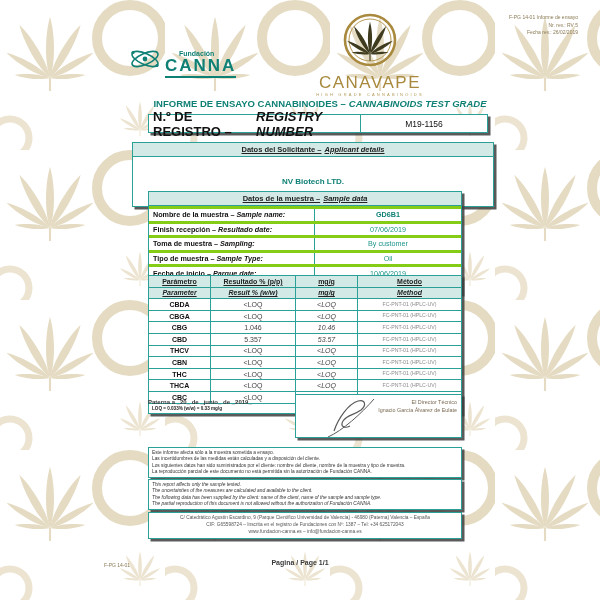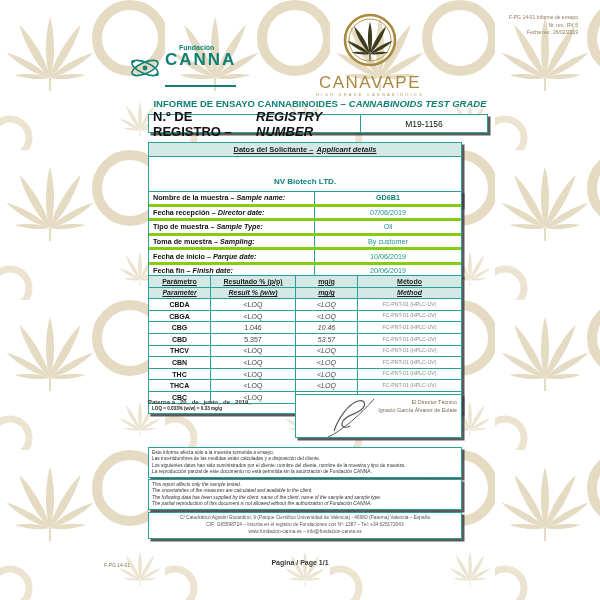--- a/index.html
+++ b/index.html
@@ -13,21 +13,21 @@
   .content{position:absolute;inset:0;z-index:1;}
 
   
   .docref{position:absolute;top:14px;right:22px;text-align:right;
     font-size:5px;line-height:1.5;color:#8a7a55;}
   .canna-logo{position:absolute;left:128px;top:44px;width:130px;}
   .canna-row{display:flex;align-items:flex-end;}
   .canna-text{margin-left:3px;}
   .canna-fundacion{display:block;font-size:7px;font-weight:bold;color:#0f8075;margin-left:14px;}
   .canna-name{display:block;font-size:17px;font-weight:bold;letter-spacing:2px;
-    color:#0f8075;border-bottom:2px solid #0f8075;line-height:1.05;padding-bottom:16px;}
+    color:#0f8075;border-bottom:2px solid #0f8075;line-height:1.05;padding-bottom:1px;}
   .canavape-logo{position:absolute;left:300px;top:13px;width:140px;text-align:center;}
   .canavape-name{font-family:Liberation Sans, sans-serif;font-size:17px;letter-spacing:1.5px;
     color:#a8893d;line-height:1;margin-top:1px;}
   .canavape-tagline{font-size:4px;letter-spacing:2.2px;color:#b29a55;margin-top:1px;}
 
   
   .main-title{position:absolute;top:98px;left:20px;width:600px;text-align:center;
     font-size:9.5px;font-weight:bold;color:#0f8075;}
   .it{font-style:italic;}
   .gap{margin-left:3px;}
@@ -40,21 +40,21 @@
   .sechead span{text-decoration:underline;}
 
   
   .registry{top:114px;left:148px;width:340px;height:19px;display:flex;align-items:stretch;}
   .registry-label{flex:1;display:flex;align-items:center;padding-left:4px;
     font-size:13px;font-weight:bold;color:#111;}
   .registry-value{width:126px;border-left:1px solid #2aa096;display:flex;
     align-items:center;justify-content:center;font-size:8.5px;font-weight:normal;color:#111;}
 
   
-  .applicant{top:142px;left:148px;width:314px;}
+  .applicant{top:142px;left:132px;width:362px;}
   .applicant-body{padding:20px 0;text-align:center;font-size:8px;font-weight:bold;color:#0f8075;}
 
   
   .sample{top:191px;left:148px;width:314px;}
   .srow{display:flex;border-top:3px solid #84cc16;font-size:7.2px;line-height:1;align-items:flex-end;}
   .srow:first-of-type{border-top:none;}
   .slabel{width:51%;box-sizing:border-box;padding:2.2px 0 2.2px 4px;font-weight:bold;color:#111;}
   .svalue{width:49%;box-sizing:border-box;border-left:1px solid #2aa096;text-align:center;
     padding:2.2px 0;color:#1d958a;margin-left:12px;}
   .svalue.bold{font-weight:bold;color:#0f8075;}
@@ -175,35 +175,38 @@
   </div>
 
   <div class="tbox applicant">
     <div class="sechead">
       <span>Datos del Solicitante –</span><span class="it gap">Applicant details</span>
     </div>
     <div class="applicant-body">NV Biotech LTD.</div>
   </div>
 
   <div class="tbox sample">
+    <div class="sechead">
+      <span>Datos de la muestra –</span><span class="it gap">Sample data</span>
+    </div>
     <div class="srow">
       <div class="slabel"><span>Nombre de la muestra –</span> <span class="it">Sample name:</span></div>
       <div class="svalue bold">GD6B1</div>
     </div>
     <div class="srow">
-      <div class="slabel"><span>Fecha recepción –</span> <span class="it">Director date:</span></div>
+      <div class="slabel"><span>Finish recepción –</span> <span class="it">Resultado date:</span></div>
       <div class="svalue">07/06/2019</div>
+    </div>
+    <div class="srow">
+      <div class="slabel"><span>Toma de muestra –</span> <span class="it">Sampling:</span></div>
+      <div class="svalue">By customer</div>
     </div>
     <div class="srow">
       <div class="slabel"><span>Tipo de muestra –</span> <span class="it">Sample Type:</span></div>
       <div class="svalue">Oil</div>
-    </div>
-    <div class="srow">
-      <div class="slabel"><span>Toma de muestra –</span> <span class="it">Sampling:</span></div>
-      <div class="svalue">By customer</div>
     </div>
     <div class="srow">
       <div class="slabel"><span>Fecha de inicio –</span> <span class="it">Parque date:</span></div>
       <div class="svalue">10/06/2019</div>
     </div>
     <div class="srow">
       <div class="slabel"><span>Fecha fin –</span> <span class="it">Finish date:</span></div>
       <div class="svalue">20/06/2019</div>
     </div>
   </div>

